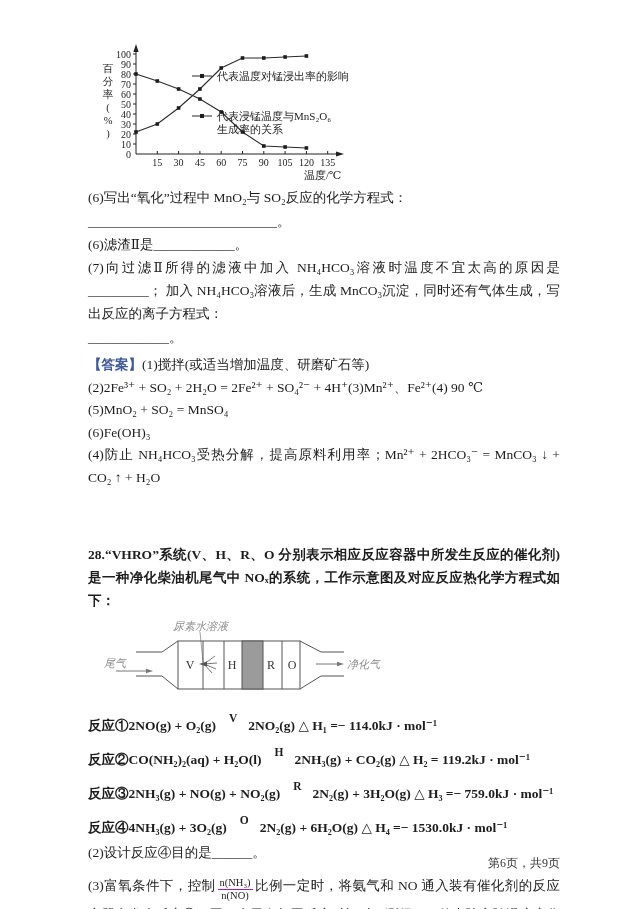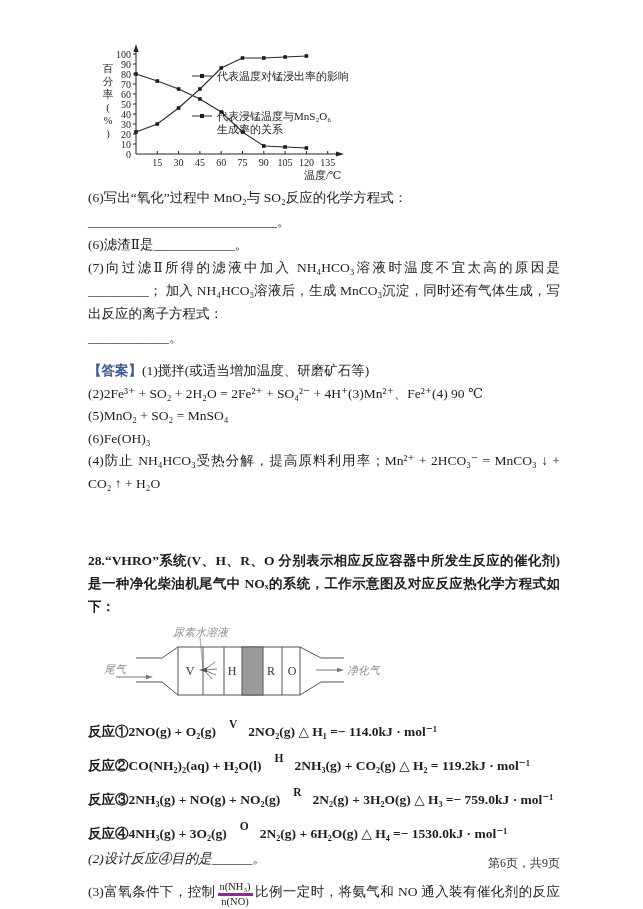--- a/index.html
+++ b/index.html
@@ -15,29 +15,29 @@
   #diagram-svg{display:block;margin:6px 0 0 2px;}
   .q5{margin-top:4px;}
   .blank-line{margin-top:1px;}
   .q28-intro{margin-top:54px;font-weight:bold;}
   .reaction{margin-top:12px;line-height:21px;font-weight:bold;}
   .reaction .cat{
     display:inline-block;position:relative;top:-8px;
     font-size:11.5px;margin:0 11px 0 13px;
   }
   .subq1{margin-top:13px;}
-  .subq2{margin-top:2px;font-style:italic;}
+  .subq2{margin-top:2px;}
   .q3para{margin-top:9px;line-height:26px;}
   .frac{
     display:inline-block;text-align:center;vertical-align:-9px;
     font-size:10.5px;line-height:1.1;margin:0 2px;
   }
-  .frac .num{display:block;border-bottom:3px solid #a21caf;padding:0 2px;}
+  .frac .num{display:block;border-bottom:1px solid #a21caf;padding:0 2px;}
   .frac .den{display:block;}
-  .ans{margin-top:11px;}
+  .ans{margin-top:5px;}
   .ans p{line-height:22.5px;}
   .ans-label{font-weight:bold;}
   .footer{
     position:absolute;left:0;top:855px;width:560px;
     text-align:right;font-size:12px;color:#333;
   }
 </style>
 </head>
 <body>
 

